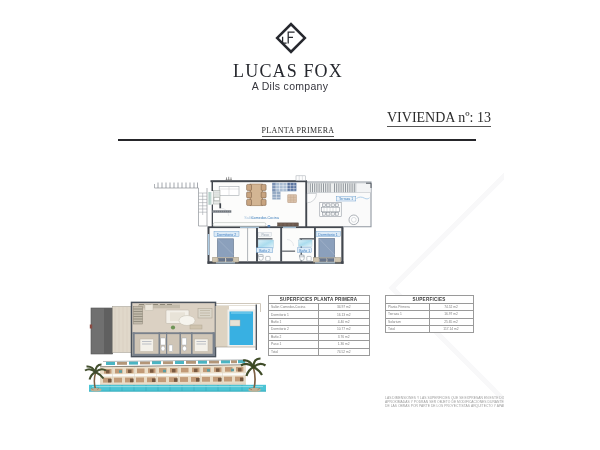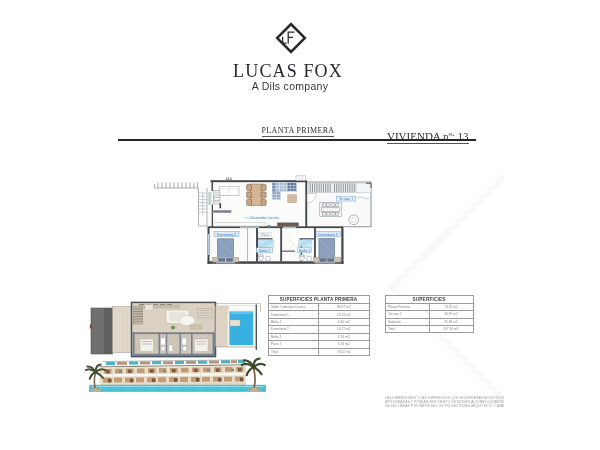--- a/index.html
+++ b/index.html
@@ -2,21 +2,21 @@
 <html><head>
 <meta charset="utf-8">
 <style>
 html,body{margin:0;padding:0;background:#fff;}
 #page{position:relative;width:504px;height:450px;background:#ffffff;overflow:hidden;font-family:"Liberation Sans",sans-serif;}
 .abs{position:absolute;}
 #lucasfox{left:-12px;top:60.5px;width:600px;text-align:center;font-family:"Liberation Serif",serif;font-size:18px;letter-spacing:1.2px;color:#26282e;font-weight:500;}
 #dils{left:-10px;top:80px;width:600px;text-align:center;font-family:"Liberation Sans",sans-serif;font-size:10.5px;color:#35353d;letter-spacing:.3px;}
 #planta{left:250px;top:126px;width:96px;text-align:center;font-family:"Liberation Serif",serif;font-size:8px;color:#2b2b2b;letter-spacing:0.35px;}
 #planta span,#vivienda span{border-bottom:.8px solid #555;padding-bottom:1px;}
-#vivienda{left:387px;top:130px;width:74px;white-space:nowrap;text-align:center;font-family:"Liberation Serif",serif;font-size:11px;color:#2b2b2b;letter-spacing:0px;}
+#vivienda{left:387px;top:110px;width:74px;white-space:nowrap;text-align:center;font-family:"Liberation Serif",serif;font-size:14px;color:#2b2b2b;letter-spacing:0px;}
 #hrule{left:118px;top:139.4px;width:358px;height:1.7px;background:#26262a;}
 table{border-collapse:collapse;table-layout:fixed;}
 .stab{position:absolute;background:#fff;}
 .stab table{width:100%;height:100%;}
 .stab td,.stab th{border:0.6px solid #9a9a9a;overflow:hidden;white-space:nowrap;}
 .stab th{font-size:4.6px;color:#3a3a3a;font-weight:bold;letter-spacing:.2px;}
 .stab td{font-size:3.3px;color:#808080;}
 .stab td.n{padding-left:2.5px;text-align:left;}
 .stab td.v{text-align:center;}
 #disc{left:385px;top:396.3px;width:140px;font-size:3.3px;line-height:1.22;color:#9b9b9b;letter-spacing:.05px;white-space:nowrap;}

